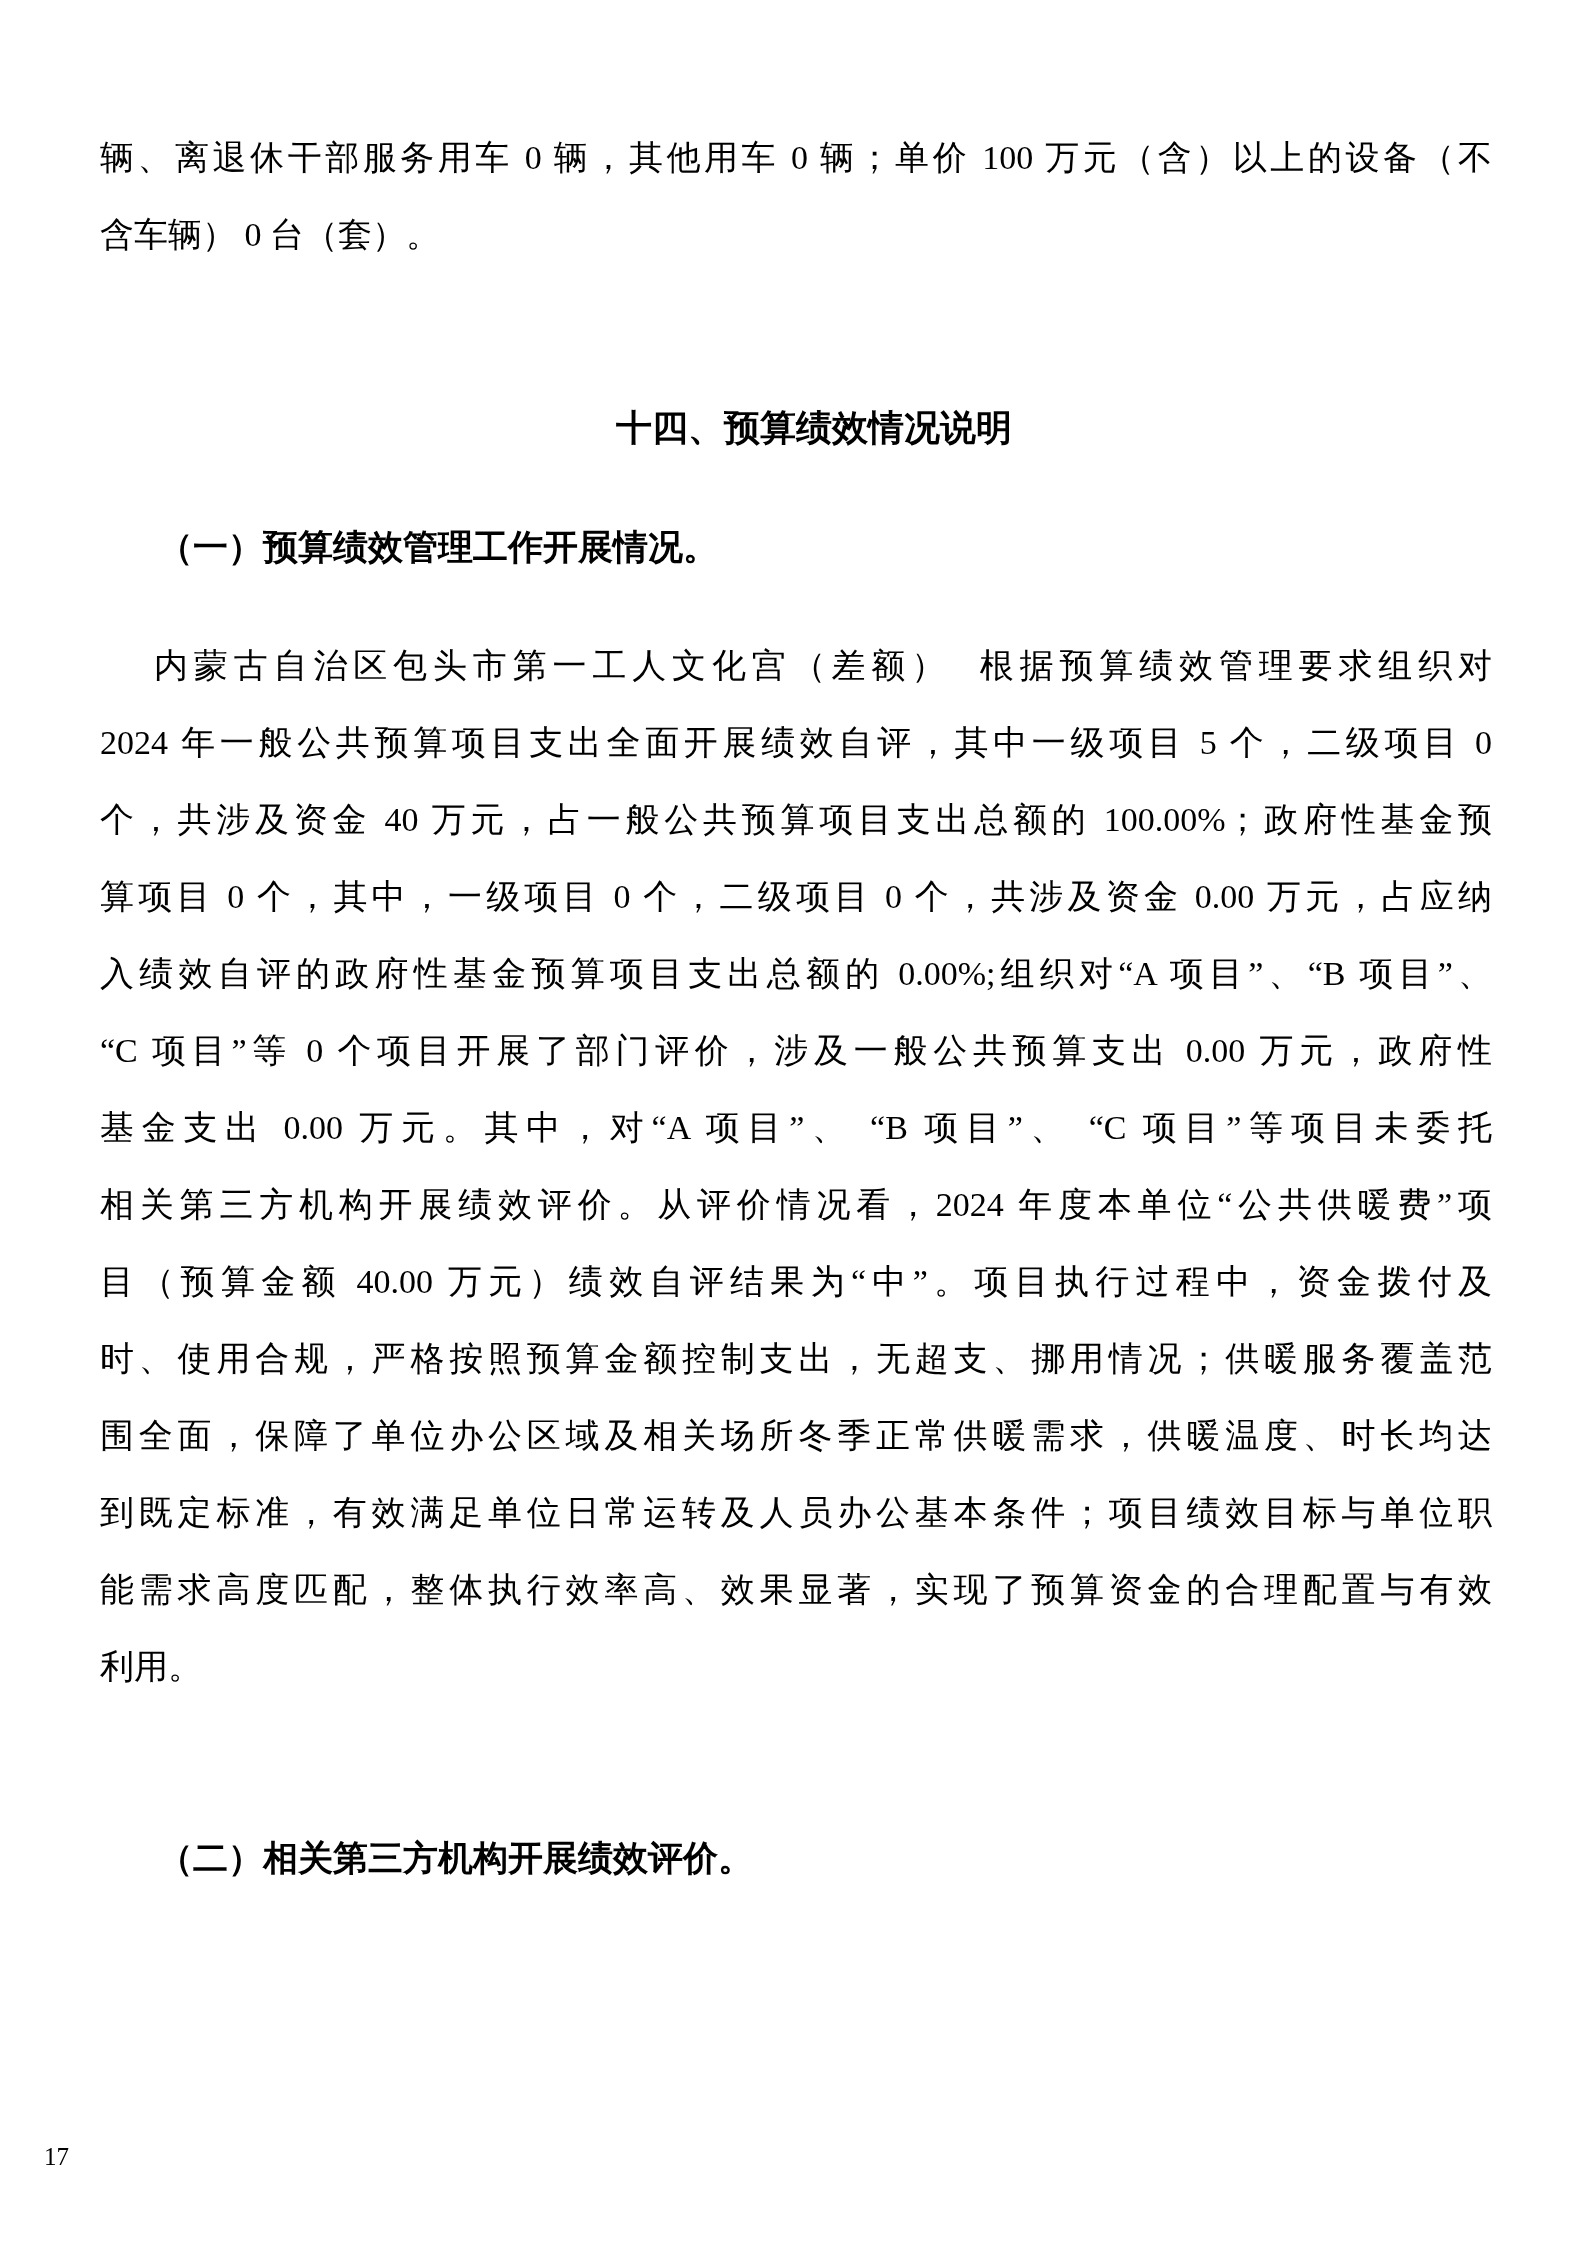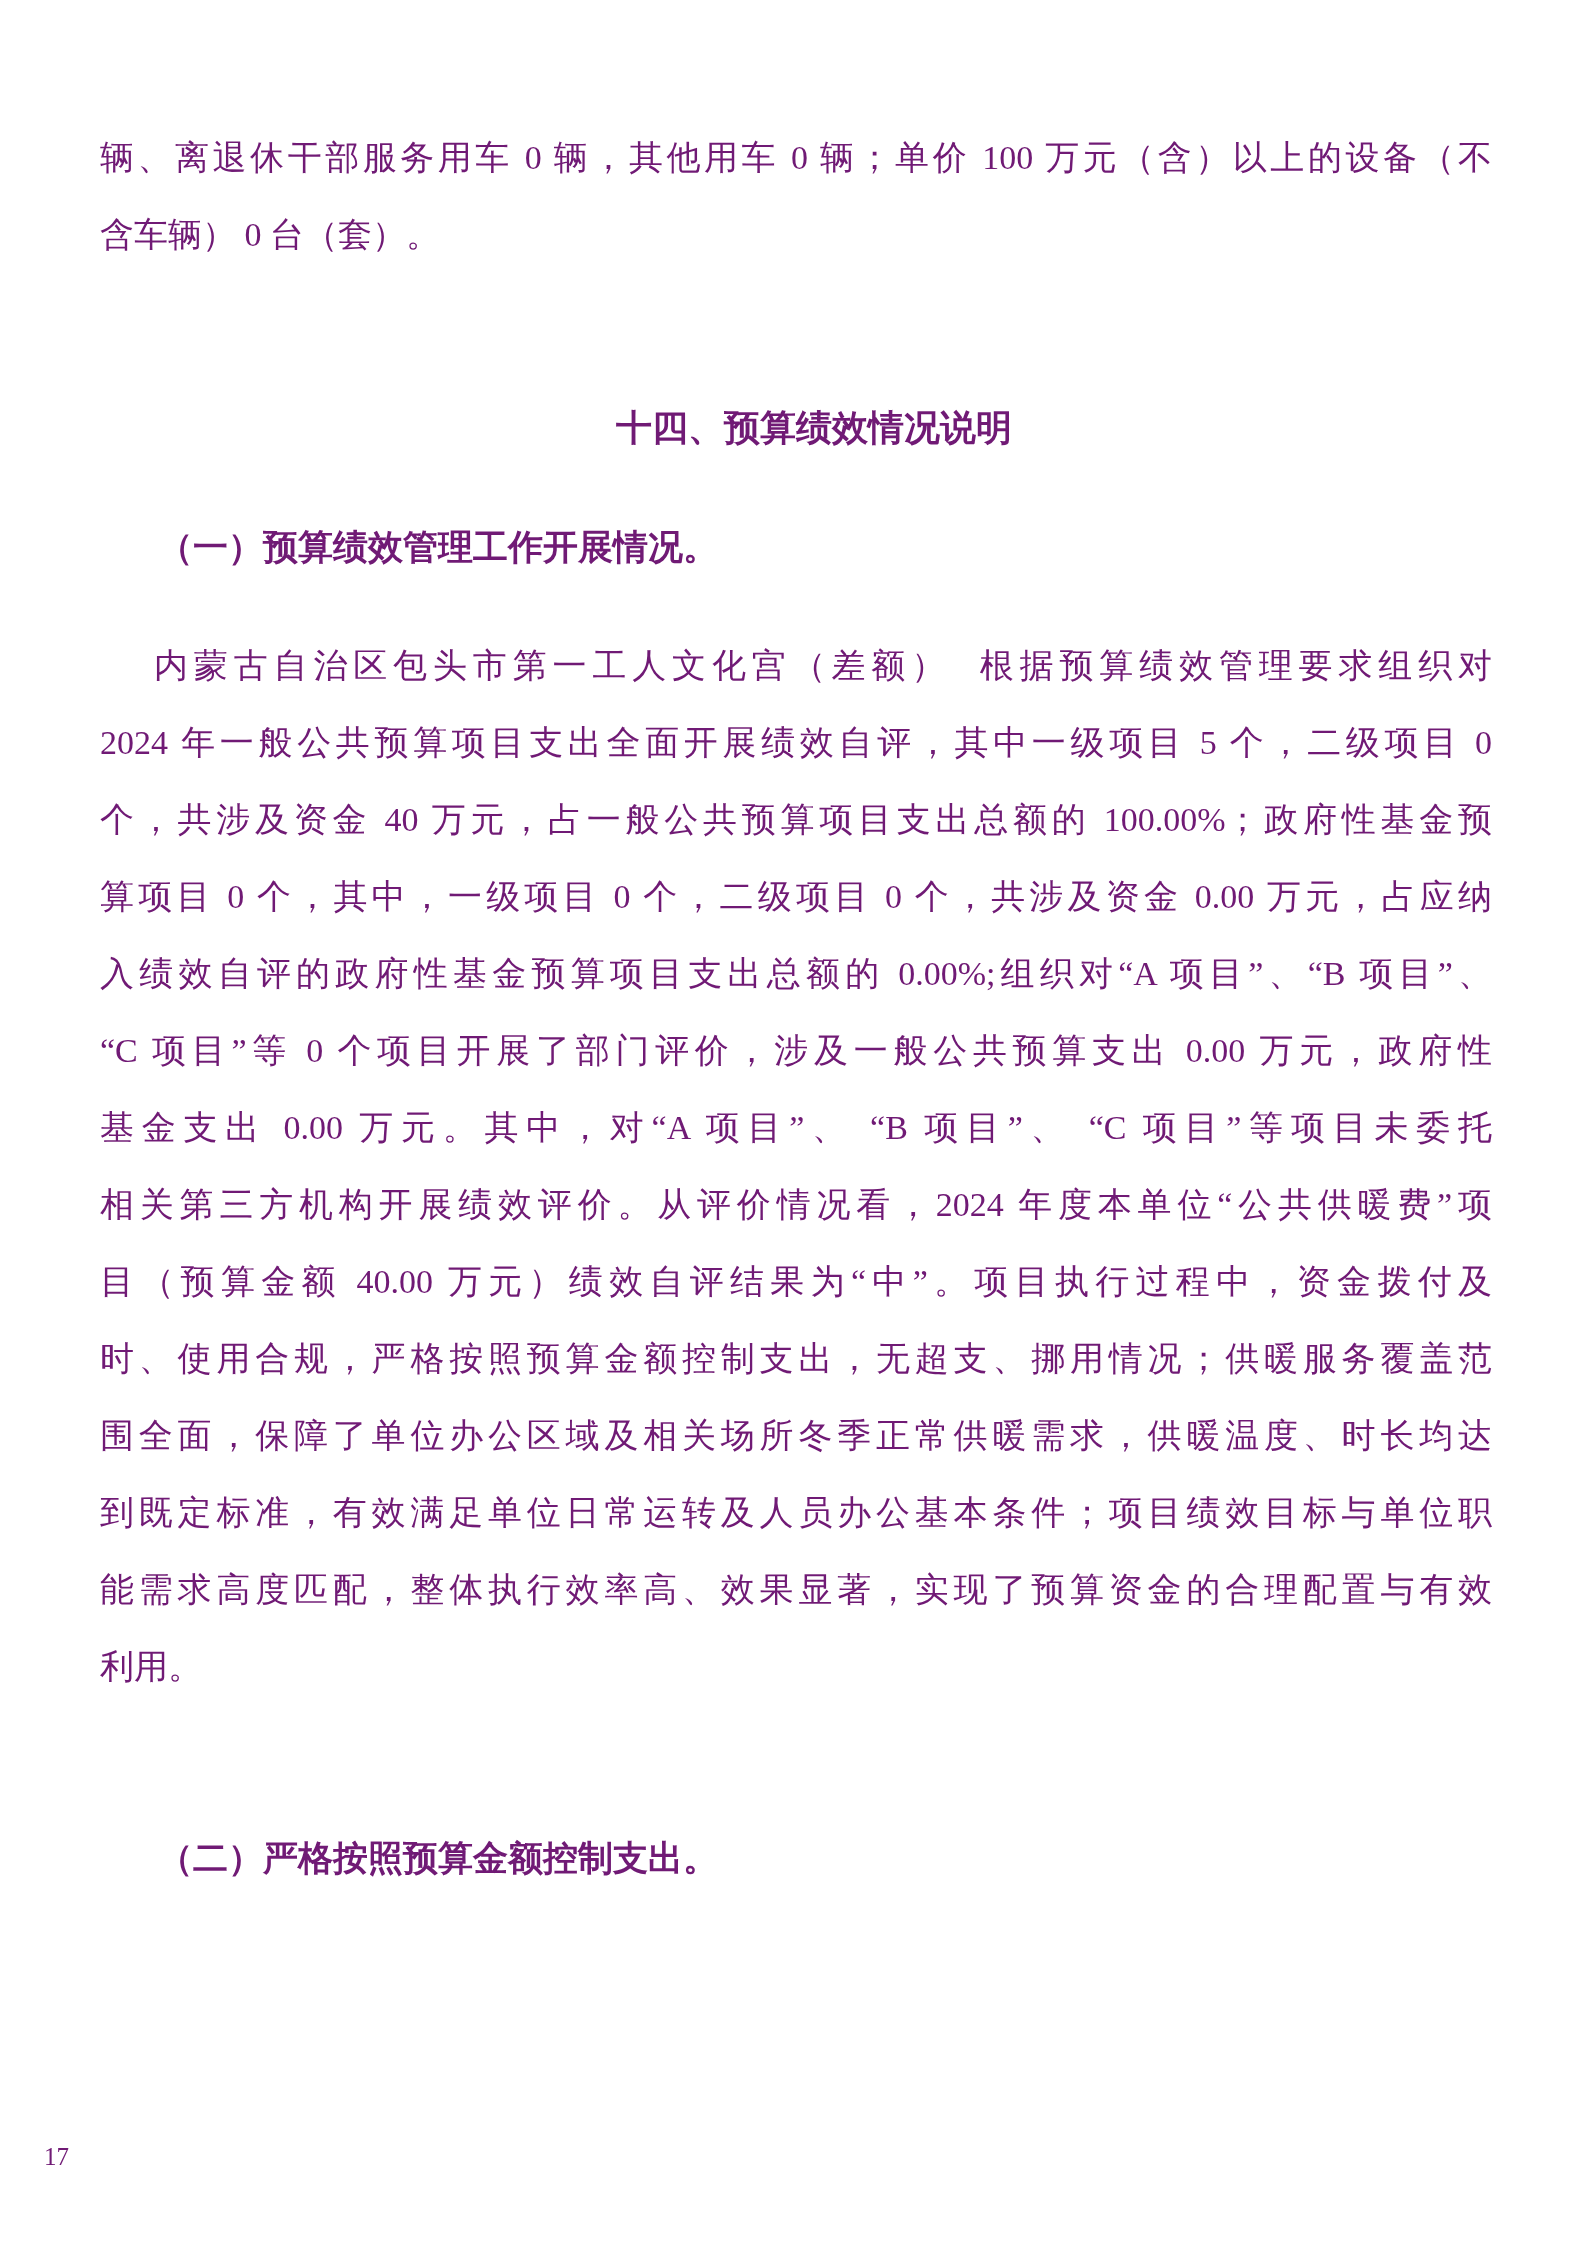--- a/index.html
+++ b/index.html
@@ -5,21 +5,21 @@
   html, body {
     margin: 0;
     padding: 0;
     background: #ffffff;
   }
   .page {
     position: relative;
     width: 1587px;
     height: 2245px;
     background: #ffffff;
-    color: #701a75;
+    color: #000000;
     font-family: "Liberation Serif", "DejaVu Serif", serif;
     overflow: hidden;
   }
   .content {
     position: absolute;
     left: 100px;
     right: 95px;
     top: 0;
     padding-top: 119px;
   }
@@ -98,18 +98,18 @@
         <div class="line">基金支出 0.00 万元。其中，对“A 项目”、 “B 项目”、 “C 项目”等项目未委托</div>
         <div class="line">相关第三方机构开展绩效评价。从评价情况看，2024 年度本单位“公共供暖费”项</div>
         <div class="line">目（预算金额 40.00 万元）绩效自评结果为“中”。项目执行过程中，资金拨付及</div>
         <div class="line">时、使用合规，严格按照预算金额控制支出，无超支、挪用情况；供暖服务覆盖范</div>
         <div class="line">围全面，保障了单位办公区域及相关场所冬季正常供暖需求，供暖温度、时长均达</div>
         <div class="line">到既定标准，有效满足单位日常运转及人员办公基本条件；项目绩效目标与单位职</div>
         <div class="line">能需求高度匹配，整体执行效率高、效果显著，实现了预算资金的合理配置与有效</div>
         <div class="line">利用。</div>
       </div>
 
-    <h3 class="h-sub h-sub2">（二）严格按照预算金额控制支出。</h3>
+    <h3 class="h-sub h-sub2">（二）相关第三方机构开展绩效评价。</h3>
 
   </div>
 
   <div class="page-number">17</div>
 </div>
 
 </body></html>

